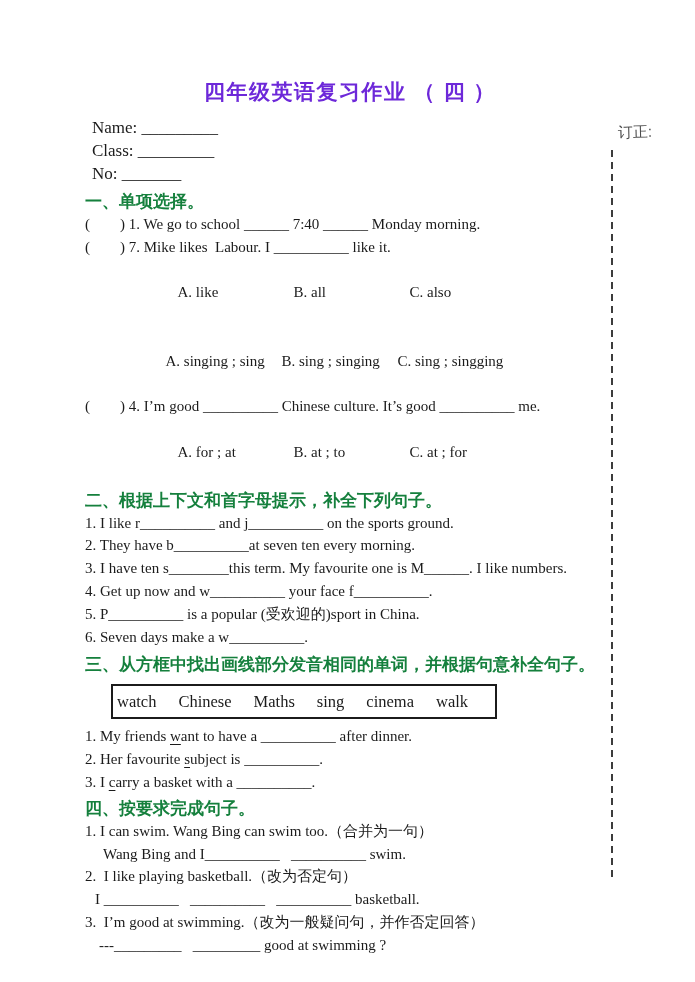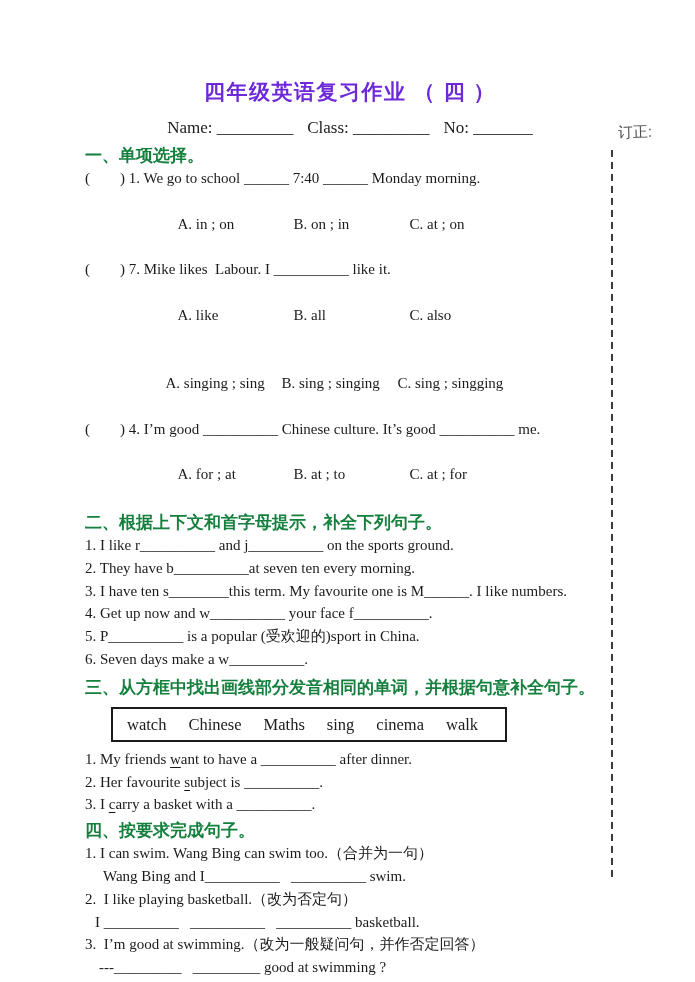--- a/index.html
+++ b/index.html
@@ -2,30 +2,30 @@
 <html><head>
 <meta charset="utf-8">
 <style>
   html,body{margin:0;padding:0;background:#e8e8e8;}
   .page{width:695px;height:982px;position:relative;background:#ffffff;overflow:hidden;
         color:#1b1b1b;}
   .content{position:absolute;left:85px;top:76px;width:530px;}
   .title{font-family:"Liberation Sans",sans-serif;font-weight:bold;font-size:21px;
          line-height:31px;text-align:center;letter-spacing:1.5px;margin:0 0 9px 0;color:#6d28d9;}
   .hrow{display:flex;justify-content:center;font-family:"Liberation Serif",serif;
-        font-size:17px;line-height:23px;margin-bottom:5px;}
+        font-size:17px;line-height:23px;margin-bottom:5px;flex-direction:column;}
   .hgroup{white-space:pre;margin:0 7px;}
   .sec-heading{font-family:"Liberation Sans",sans-serif;font-weight:bold;font-size:17px;
                line-height:23px;white-space:pre;margin-top:2px;color:#15803d;}
   .line{font-family:Liberation Serif, serif;font-size:15px;line-height:22.8px;white-space:pre;}
   .opts{padding-left:70px;}
   .opt{display:inline-block;min-width:116px;}  .ind10{padding-left:10px;}
   .ind14{padding-left:14px;} .ind18{padding-left:18px;}
   .wordbox{width:370px;margin:8px 0 6px 26px;border:2px solid #1b1b1b;
-           padding:4px 8px 4px 14px;display:flex;gap:22px;
+           padding:4px 8px 4px 4px;display:flex;gap:22px;
            font-family:"Liberation Serif",serif;font-size:16.5px;line-height:23px;align-items:center;}
   .ul{text-decoration:underline;text-underline-offset:3px;}
   .margin-note{position:absolute;left:618px;top:123px;font-family:"Liberation Sans",sans-serif;
                font-size:15px;color:#4a4a4a;transform:rotate(-1.5deg);white-space:pre;}
   .dash{position:absolute;left:611px;top:150px;width:2px;height:727px;
         background:repeating-linear-gradient(#3c3c3c 0 7px,transparent 7px 12px);}
 </style>
 </head>
 <body>
 
@@ -39,23 +39,20 @@
     <div class="title">四年级英语复习作业 （ 四 ）</div>
 
     <div class="hrow">
       <span class="hgroup"><span>Name:</span><span> _________</span></span>
       <span class="hgroup"><span>Class:</span><span> _________</span></span>
       <span class="hgroup"><span>No:</span><span> _______</span></span>
     </div>
 
     <div class="sec-heading">一、单项选择。</div>
     <div class="line">(        ) 1. We go to school ______ 7:40 ______ Monday morning.</div>
-    <div class="line opts">
-      <span class="opt">A. in ; on</span><span class="opt">B. on ; in</span><span class="opt">C. at ; on</span>
-    </div>
     <div class="line">(        ) 7. Mike likes  Labour. I __________ like it.</div>
     <div class="line opts">
       <span class="opt">A. like</span><span class="opt">B. all</span><span class="opt">C. also</span>
     </div>
     <div class="line opts" style="padding-left:58px;">
       <span class="opt">A. singing ; sing</span><span class="opt">B. sing ; singing</span><span class="opt">C. sing ; singging</span>
     </div>
     <div class="line">(        ) 4. I’m good __________ Chinese culture. It’s good __________ me.</div>
     <div class="line opts">
       <span class="opt">A. for ; at</span><span class="opt">B. at ; to</span><span class="opt">C. at ; for</span>

